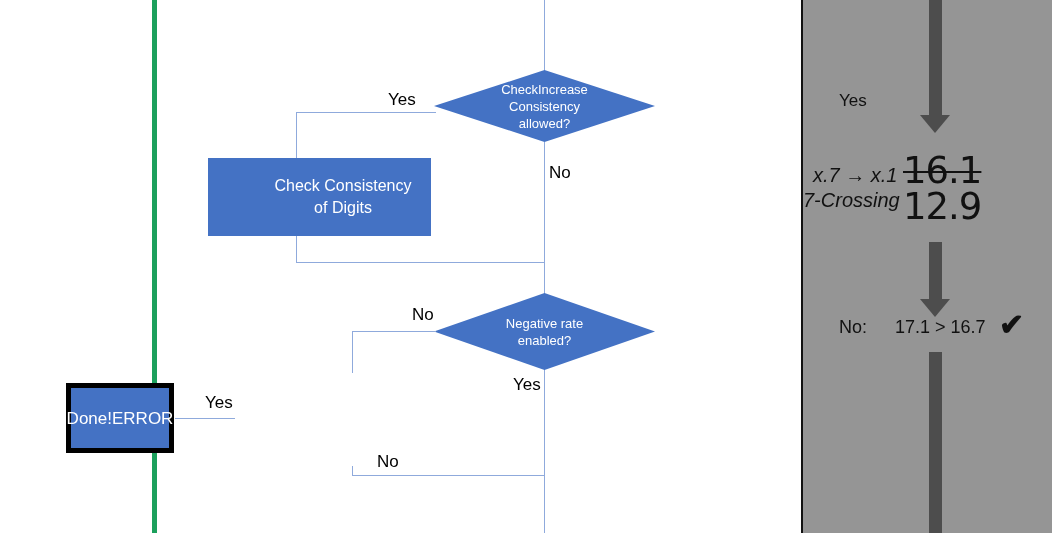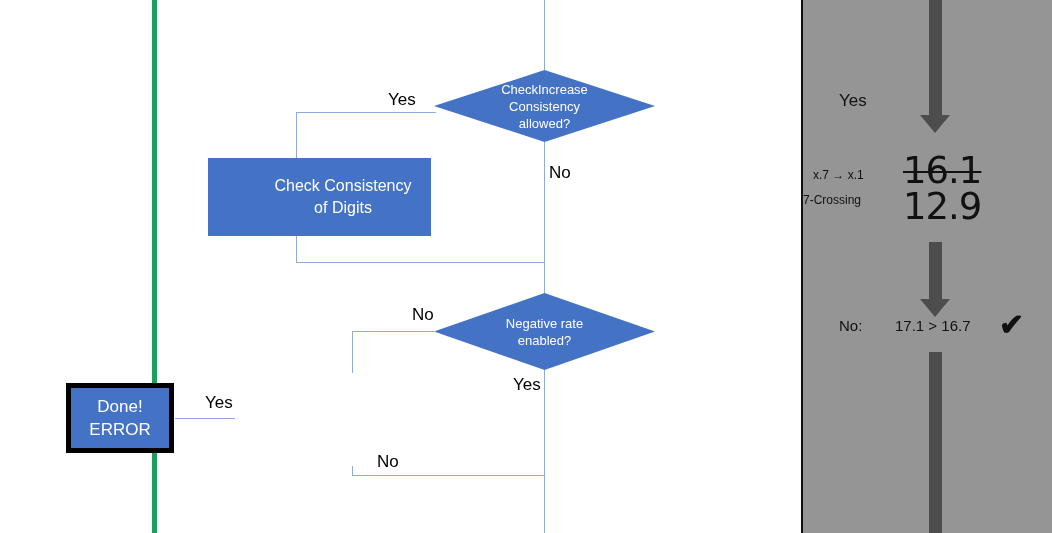--- a/index.html
+++ b/index.html
@@ -17,38 +17,38 @@
   .diamond .shape{position:absolute;inset:0;background:#4472C4;
     clip-path:polygon(50% 0%,100% 50%,50% 100%,0% 50%);}
   .diamond .txt{position:absolute;inset:0;display:flex;align-items:center;
     justify-content:center;text-align:center;color:#ffffff;
     font-size:13px;line-height:17px;z-index:2;padding:0 6px;box-sizing:border-box;}
 
   .procbox{position:absolute;background:#4472C4;display:flex;align-items:center;
     justify-content:center;text-align:center;color:#ffffff;font-size:16px;line-height:22px;}
 
   .donebox{position:absolute;background:#4472C4;border:5px solid #000000;
-    display:flex;flex-direction:column;align-items:center;justify-content:center;
+    display:flex;flex-direction:row;align-items:center;justify-content:center;
     text-align:center;color:#ffffff;font-size:17px;line-height:23px;box-sizing:border-box;}
 
   .edgelbl{position:absolute;color:#000000;font-size:17px;line-height:19px;white-space:nowrap;}
 
   
   #panel{position:absolute;left:801px;top:0;width:251px;height:533px;
     background:#959595;border-left:2px solid #111111;box-sizing:border-box;}
   .arrow-shaft{position:absolute;background:#4D4D4D;width:13px;}
   .arrow-head{position:absolute;width:0;height:0;
     border-left:15px solid transparent;border-right:15px solid transparent;
     border-top:18px solid #4D4D4D;}
   .p-lbl{position:absolute;color:#111111;white-space:nowrap;}
   .p-yes{font-size:17px;}
-  .p-small{font-size:12px;line-height:19px;}
+  .p-small{font-size:20px;line-height:19px;font-style:italic;}
   .p-big{font-size:37px;line-height:38px;font-family:"DejaVu Sans",sans-serif;letter-spacing:-1px;}
   .struck{text-decoration:line-through;text-decoration-thickness:2px;}
-  .p-res{font-size:15px;}
+  .p-res{font-size:18px;}
   .p-check{font-size:30px;line-height:30px;font-weight:bold;}
 </style>
 </head>
 <body>
 
 <div id="stage">
 
   <div class="green-rule" style="left:152px;top:0;width:5px;height:533px;"></div>
 
   <div class="conn v" style="left:544px;top:0;height:85px;"></div>

